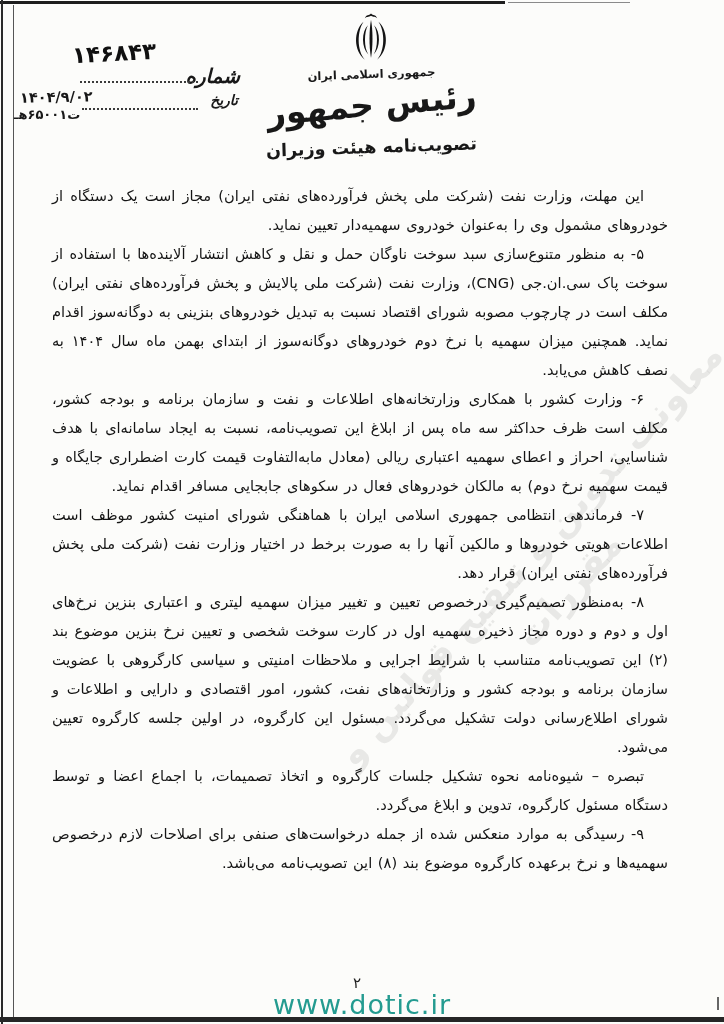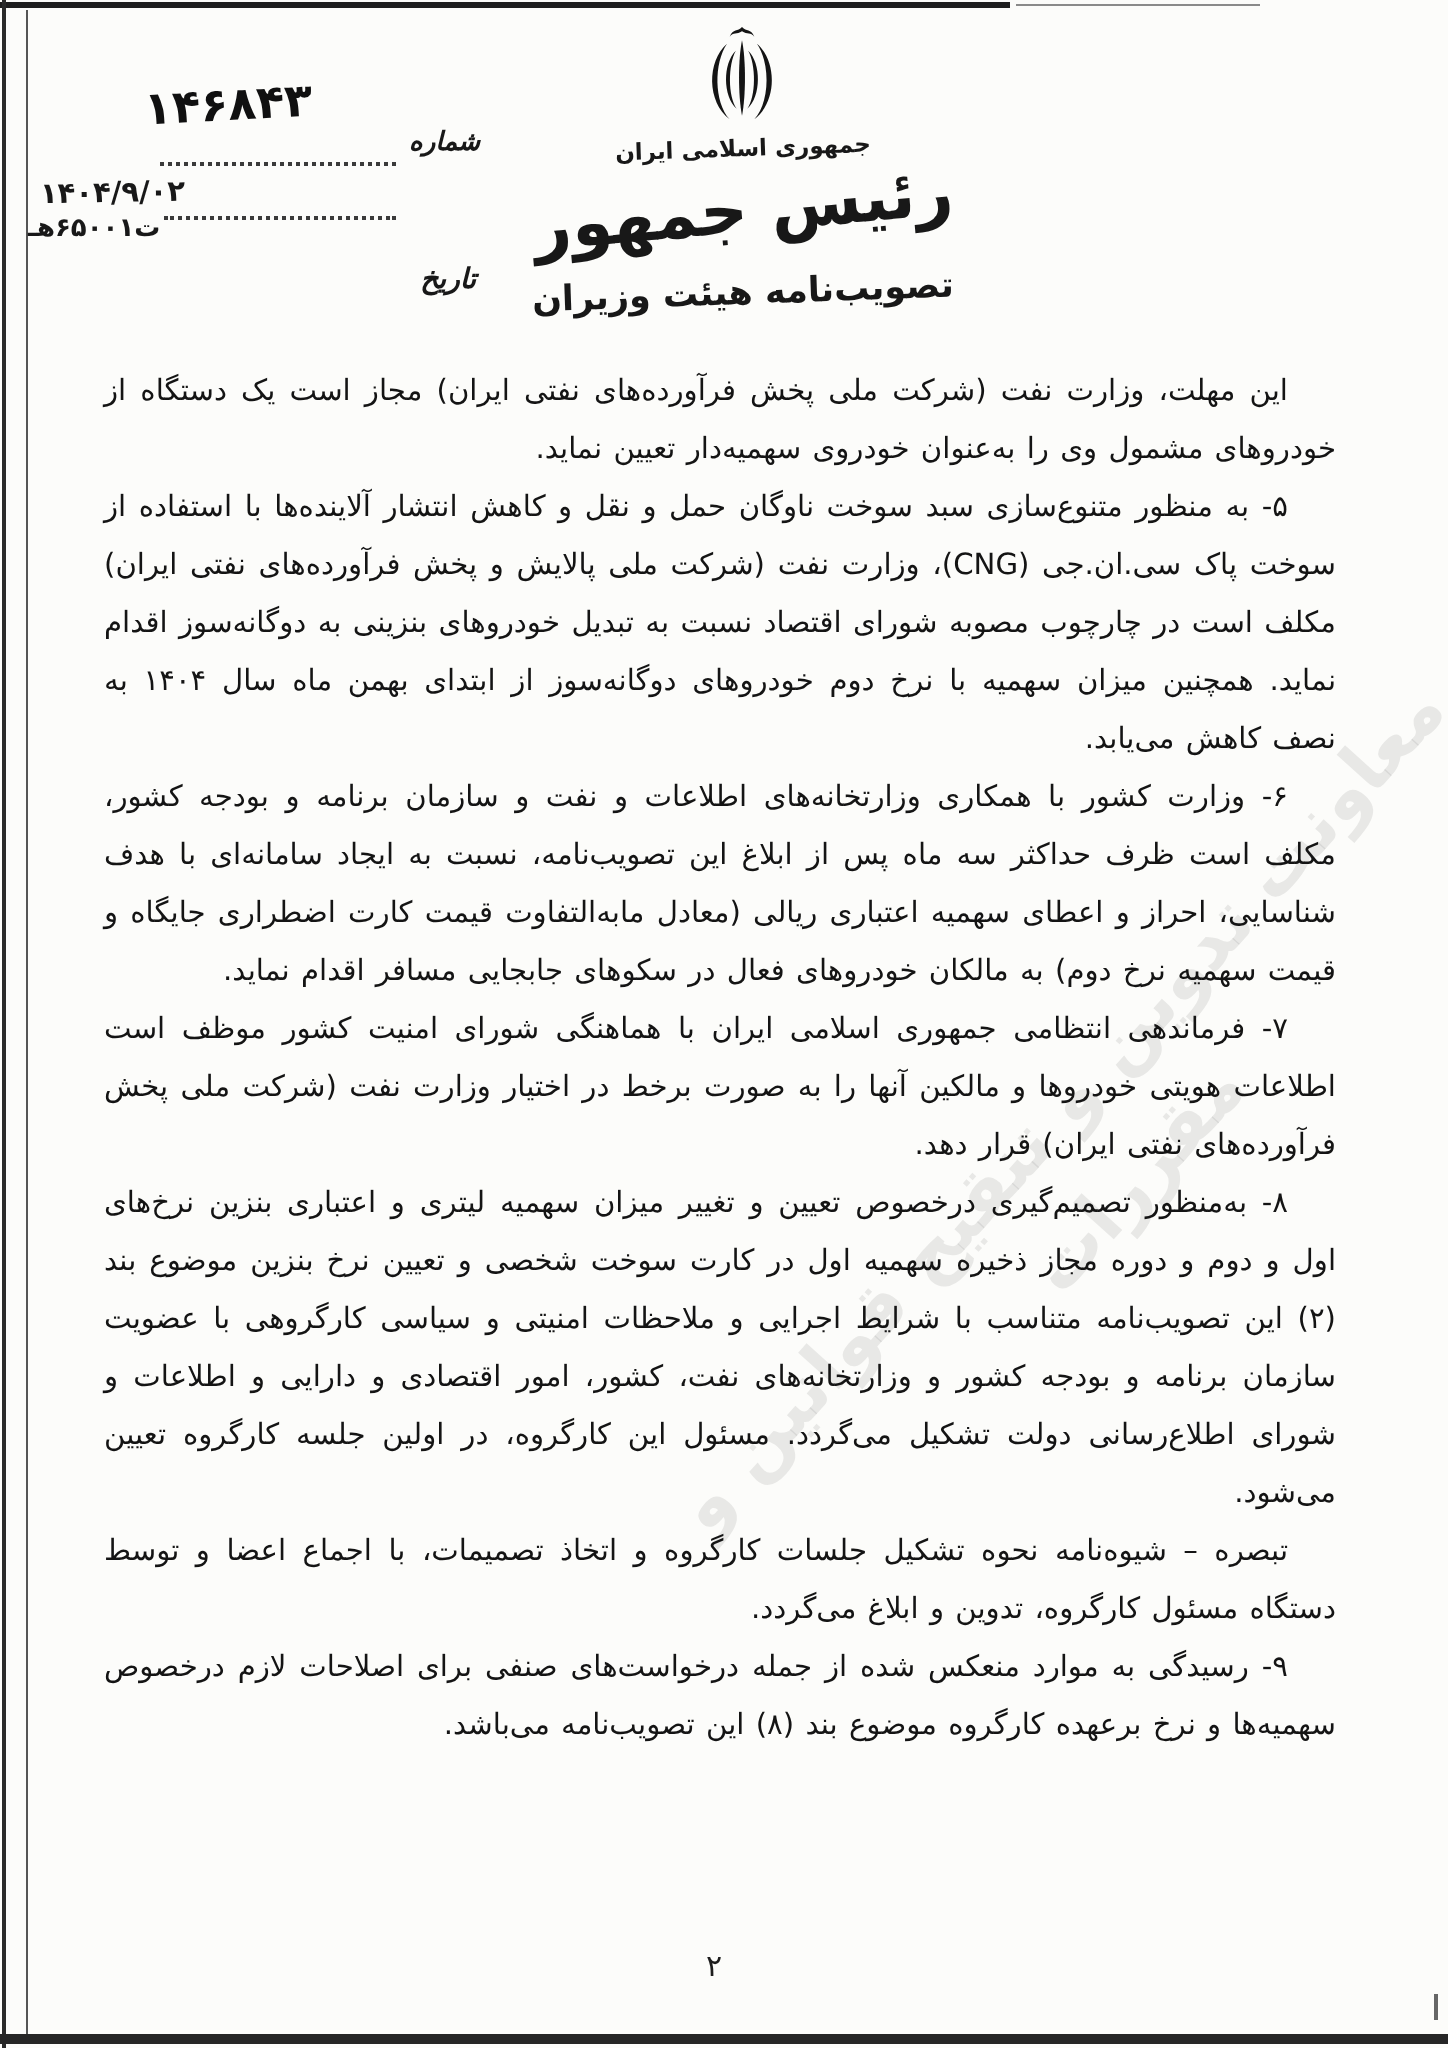--- a/index.html
+++ b/index.html
@@ -20,24 +20,24 @@
   .bottom-line{position:absolute;bottom:2px;left:0;width:100%;height:5px;background:#262626;}
   .right-tick{position:absolute;right:5px;bottom:14px;width:2px;height:13px;background:#666;}
 
   
   .stamp-block{position:absolute;left:14px;top:42px;width:228px;height:80px;}
   .stamp-block *{position:absolute;white-space:nowrap;}
   .stamp-number{
     left:58px;top:-2px;font-size:23px;font-weight:bold;letter-spacing:4px;
     transform:rotate(-3deg);color:#101010;
   }
-  .num-label{right:2px;top:22px;font-size:13px;font-weight:bold;font-style:italic;}
+  .num-label{right:2px;top:22px;font-size:20px;font-weight:bold;font-style:italic;}
   .dots1{right:44px;top:25px;width:118px;height:14px;border-bottom:2px dotted #3a3a3a;}
   .num-suffix{left:0px;top:26px;font-size:13px;font-weight:bold;margin-top:39px;}
-  .date-label{right:4px;top:50px;font-size:14px;font-weight:bold;font-style:italic;margin-top:40px;}
+  .date-label{right:4px;top:50px;font-size:14px;font-weight:bold;font-style:italic;}
   .dots2{right:44px;top:52px;width:116px;height:14px;border-bottom:2px dotted #3a3a3a;}
   .date-value{left:6px;top:47px;font-size:14.5px;font-weight:bold;transform:rotate(-1deg);}
 
   
   .emblem-block{position:absolute;top:12px;left:0;right:0;text-align:center;}
   .emblem-inner{display:inline-block;transform:translateX(9px);}
   .emblem-svg{display:block;margin:0 auto;}
   .republic{font-size:11.5px;font-weight:bold;margin-top:1px;transform:rotate(-2deg);}
   .president{font-size:33px;font-weight:bold;margin-top:4px;transform:rotate(-5deg);letter-spacing:-1px;}
   .doctype{font-size:17.5px;font-weight:bold;margin-top:13px;transform:rotate(-2deg);}
@@ -116,15 +116,16 @@
     <p>این مهلت، وزارت نفت (شرکت ملی پخش فرآورده‌های نفتی ایران) مجاز است یک دستگاه از خودروهای مشمول وی را به‌عنوان خودروی سهمیه‌دار تعیین نماید.</p>
     <p>۵- به منظور متنوع‌سازی سبد سوخت ناوگان حمل و نقل و کاهش انتشار آلاینده‌ها با استفاده از سوخت پاک سی.ان.جی (CNG)، وزارت نفت (شرکت ملی پالایش و پخش فرآورده‌های نفتی ایران) مکلف است در چارچوب مصوبه شورای اقتصاد نسبت به تبدیل خودروهای بنزینی به دوگانه‌سوز اقدام نماید. همچنین میزان سهمیه با نرخ دوم خودروهای دوگانه‌سوز از ابتدای بهمن ماه سال ۱۴۰۴ به نصف کاهش می‌یابد.</p>
     <p>۶- وزارت کشور با همکاری وزارتخانه‌های اطلاعات و نفت و سازمان برنامه و بودجه کشور، مکلف است ظرف حداکثر سه ماه پس از ابلاغ این تصویب‌نامه، نسبت به ایجاد سامانه‌ای با هدف شناسایی، احراز و اعطای سهمیه اعتباری ریالی (معادل مابه‌التفاوت قیمت کارت اضطراری جایگاه و قیمت سهمیه نرخ دوم) به مالکان خودروهای فعال در سکوهای جابجایی مسافر اقدام نماید.</p>
     <p>۷- فرماندهی انتظامی جمهوری اسلامی ایران با هماهنگی شورای امنیت کشور موظف است اطلاعات هویتی خودروها و مالکین آنها را به صورت برخط در اختیار وزارت نفت (شرکت ملی پخش فرآورده‌های نفتی ایران) قرار دهد.</p>
     <p>۸- به‌منظور تصمیم‌گیری درخصوص تعیین و تغییر میزان سهمیه لیتری و اعتباری بنزین نرخ‌های اول و دوم و دوره مجاز ذخیره سهمیه اول در کارت سوخت شخصی و تعیین نرخ بنزین موضوع بند (۲) این تصویب‌نامه متناسب با شرایط اجرایی و ملاحظات امنیتی و سیاسی کارگروهی با عضویت سازمان برنامه و بودجه کشور و وزارتخانه‌های نفت، کشور، امور اقتصادی و دارایی و اطلاعات و شورای اطلاع‌رسانی دولت تشکیل می‌گردد. مسئول این کارگروه، در اولین جلسه کارگروه تعیین می‌شود.</p>
     <p>تبصره – شیوه‌نامه نحوه تشکیل جلسات کارگروه و اتخاذ تصمیمات، با اجماع اعضا و توسط دستگاه مسئول کارگروه، تدوین و ابلاغ می‌گردد.</p>
     <p>۹- رسیدگی به موارد منعکس شده از جمله درخواست‌های صنفی برای اصلاحات لازم درخصوص سهمیه‌ها و نرخ برعهده کارگروه موضوع بند (۸) این تصویب‌نامه می‌باشد.</p>
   </article>
 
   <div class="pagenum">۲</div>
+  <div class="site">www.dotic.ir</div>
 
   <div class="bottom-line"></div>
 </div>
 
 </body></html>

